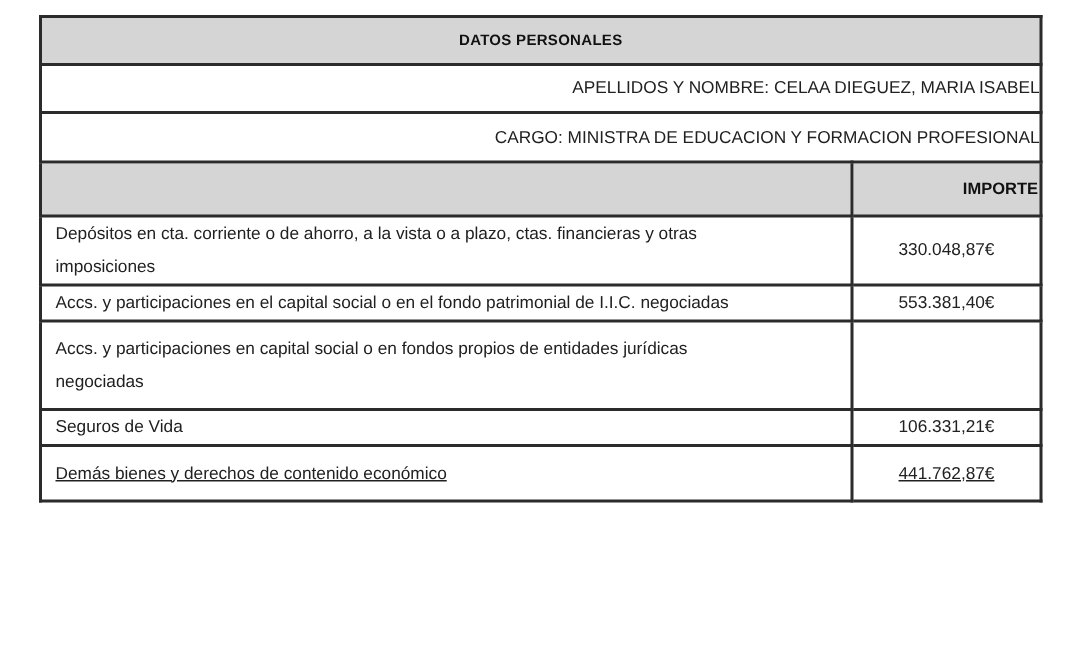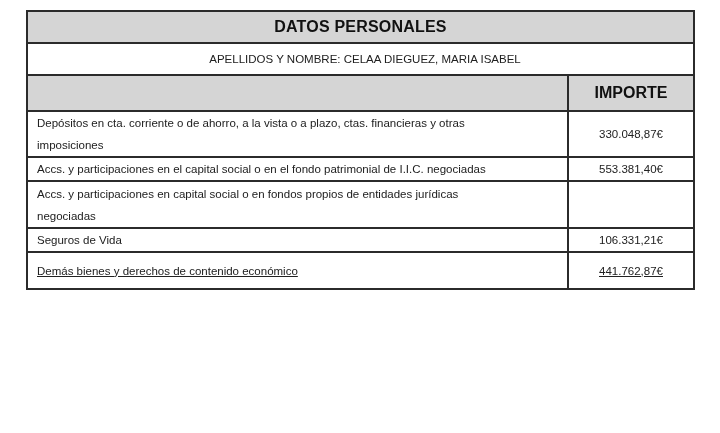--- a/index.html
+++ b/index.html
@@ -26,79 +26,82 @@
     font-size: 11.5px;
     color: #212121;
   }
   table.decl-table td, table.decl-table th {
     border: 2px solid #2b2b2b;
     vertical-align: middle;
     overflow: hidden;
   }
   th.title-cell {
     background: #d5d5d5;
-    font-size: 16px;
+    font-size: 10px;
     font-weight: bold;
     text-align: center;
     letter-spacing: 0.2px;
     color: #111111;
   }
   td.field-cell {
     padding: 0 0 0 9px;
-    text-align: center;
+    text-align: right;
     background: #ffffff;
   }
   td.gray-empty {
     background: #d5d5d5;
   }
   th.importe-header {
     background: #d5d5d5;
-    font-size: 16px;
+    font-size: 11px;
     font-weight: bold;
-    text-align: center;
+    text-align: right;
     color: #111111;
   }
   td.concept-cell {
     padding: 0 6px 0 9px;
     text-align: left;
     background: #ffffff;
     white-space: pre-line;
     line-height: 22px;
   }
   td.importe-cell {
     text-align: center;
     background: #ffffff;
   }
   tr.r1  { height: 32px; }
   tr.r2  { height: 32px; }
   tr.r3  { height: 33px; }
   tr.r4  { height: 36px; }
   tr.r5  { height: 38px; }
   tr.r6  { height: 46px; margin-top: 39px; }
   tr.r7  { height: 21px; }
-  tr.r8  { height: 47px; }
+  tr.r8  { height: 59px; }
   tr.r9  { height: 19px; border-radius: 12px; }
   tr.r10 { height: 37px; text-decoration: underline; }
   tr.r11 { height: 38px; }
 </style>
 </head>
 <body>
 
 <div class="page">
   <table class="decl-table">
     <colgroup>
       <col style="width:541px">
       <col style="width:126px">
     </colgroup>
     <tbody>
       <tr class="r1">
         <th class="title-cell" colspan="2">DATOS PERSONALES</th>
       </tr>
       <tr class="r2">
         <td class="field-cell" colspan="2">APELLIDOS Y NOMBRE: CELAA DIEGUEZ, MARIA ISABEL</td>
+      </tr>
+      <tr class="r3">
+        <td class="field-cell" colspan="2">CARGO: MINISTRA DE EDUCACION Y FORMACION PROFESIONAL</td>
       </tr>
       <tr class="r4">
         <td class="gray-empty"></td>
         <th class="importe-header">IMPORTE</th>
       </tr>
       <tr class="r6">
         <td class="concept-cell">Depósitos en cta. corriente o de ahorro, a la vista o a plazo, ctas. financieras y otras
 imposiciones</td>
         <td class="importe-cell">330.048,87€</td>
       </tr>

